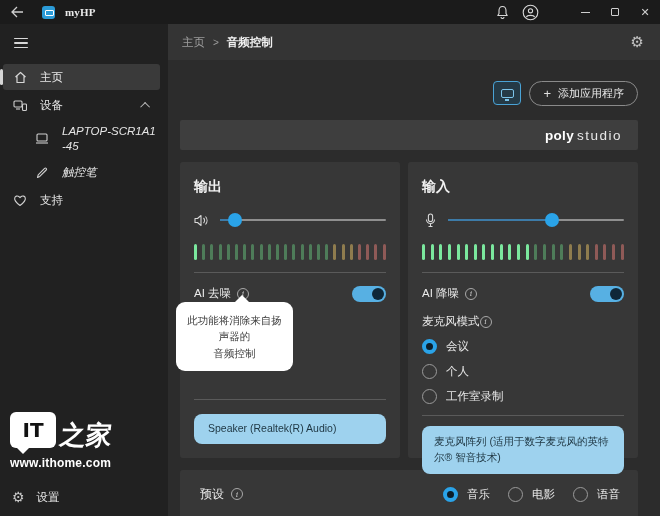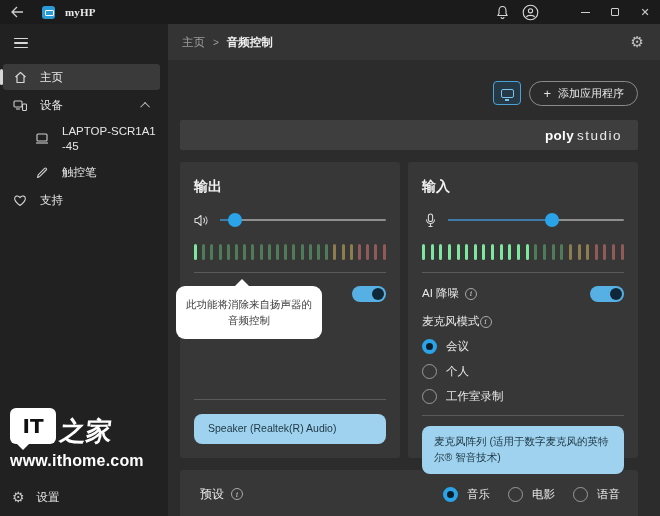--- a/index.html
+++ b/index.html
@@ -33,35 +33,35 @@
   .hamburger { width:34px; height:26px; margin-left:6px; display:flex; flex-direction:column;
     justify-content:center; gap:3px; padding-left:8px; border-radius:3px; }
   .hamburger i { display:block; width:14px; height:1.6px; background:#d8d8d8; border-radius:1px; }
   .nav { margin-top:8px; display:flex; flex-direction:column; gap:2px; }
   .nav-item { display:flex; align-items:center; gap:12px; height:26px; margin:0 8px 0 3px;
     padding-left:9px; border-radius:3px; color:#e6e6e6; font-size:11.5px; position:relative; }
   .nav-item.selected { background:#3a3a3a; }
   .nav-item.selected::before { content:""; position:absolute; left:-3px; top:5px; width:3px; height:16px;
     background:#d6d6d6; border-radius:2px; }
   .nav-item .nicon { width:16px; display:flex; justify-content:center; color:#cfcfcf; flex:0 0 16px; }
-  .nav-sub { padding-left:31px; height:auto; min-height:26px; align-items:center; }
+  .nav-sub { padding-left:31px; height:auto; min-height:26px; align-items:center;font-style:italic; }
   .nav-sub .sub-label { width:96px; word-break:break-all; line-height:1.3; padding:4px 0; }
   .chev-up { margin-left:auto; margin-right:10px; width:7px; height:7px; border-left:1.5px solid #bbb;
     border-top:1.5px solid #bbb; transform:rotate(45deg) translateY(2px); }
   .sidebar-bottom { position:absolute; bottom:0; left:0; right:0; padding:0 0 6px 10px; }
   .watermark { margin-bottom:14px; }
   .wm-row { display:flex; align-items:flex-end; gap:4px; }
   .wm-box { width:46px; height:36px; background:#fff; border-radius:6px; position:relative;
     display:flex; align-items:center; justify-content:center; }
   .wm-box::after { content:""; position:absolute; left:6px; bottom:-6px; border:7px solid transparent;
     border-top-color:#fff; border-bottom:0; }
   .wm-it { color:#111; font-weight:bold; font-size:20px; font-family:"DejaVu Sans",sans-serif; }
   .wm-script { color:#fff; font-size:26px; font-weight:bold; font-family:"DejaVu Serif","Liberation Serif",serif;
     transform:skewX(-6deg); line-height:1; }
-  .wm-url { color:#fff; font-size:16px; font-weight:bold; margin-top:8px; letter-spacing:.2px; }
+  .wm-url { color:#fff; font-size:12px; font-weight:bold; margin-top:8px; letter-spacing:.2px; }
   .settings-row { display:flex; align-items:center; gap:12px; color:#e6e6e6; font-size:11.5px; height:26px; padding-left:2px; }
   .gear-glyph { font-size:14px; color:#c8c8c8; line-height:1; }
 
   
   .main { flex:1; display:flex; flex-direction:column; min-width:0; background:#2c2c2c; }
   .content-header { height:36px; flex:0 0 36px; background:#343434; display:flex; align-items:center;
     padding:0 16px 0 14px; }
   .breadcrumb { display:flex; align-items:center; gap:8px; font-size:11.5px; }
   .bc-home { color:#9c9c9c; }
   .bc-sep { color:#9c9c9c; font-size:10px; }
@@ -103,21 +103,21 @@
   .divider { margin-top:12px; border-top:1px solid #5a5a5a; }
   .ai-row { margin-top:13px; display:flex; align-items:flex-start; justify-content:space-between; }
   .ai-label { color:#eaeaea; font-size:11.5px; display:flex; align-items:center; gap:6px; }
   .info-i { width:12px; height:12px; border:1px solid #a8a8a8; border-radius:50%; display:inline-flex;
     align-items:center; justify-content:center; color:#c8c8c8; font-size:8px; font-style:italic;
     font-family:"DejaVu Serif",serif; }
   .info-i::before { content:"i"; }
   .toggle { width:34px; height:16px; border-radius:8px; background:#57b0e3; position:relative; }
   .toggle .knob { position:absolute; top:2px; right:2px; width:12px; height:12px; border-radius:50%; background:#0f2738; }
 
-  .tooltip { position:absolute; left:-4px; top:124px; width:146px; background:#fff; color:#3d3d3d;
+  .tooltip { position:absolute; left:-4px; top:140px; width:117px; background:#fff; color:#3d3d3d;
     border-radius:9px; padding:10px 8px; font-size:10.5px; line-height:1.55; text-align:center; z-index:5; }
   .tooltip::before { content:""; position:absolute; top:-7px; left:58px; border:8px solid transparent;
     border-bottom:8px solid #fff; border-top:0; }
 
   .pre-btn-divider { position:absolute; left:14px; right:14px; bottom:58px; border-top:1px solid #5a5a5a; }
   .device-btn { background:#9ed2ee; color:#1e3642; border:none; border-radius:8px; font-size:10.5px;
     text-align:left; padding:8px 12px; line-height:1.5; font-family:inherit; }
   .device-btn.abs { position:absolute; left:14px; right:14px; bottom:14px; height:30px; padding:0 14px;
     display:flex; align-items:center; }
 

